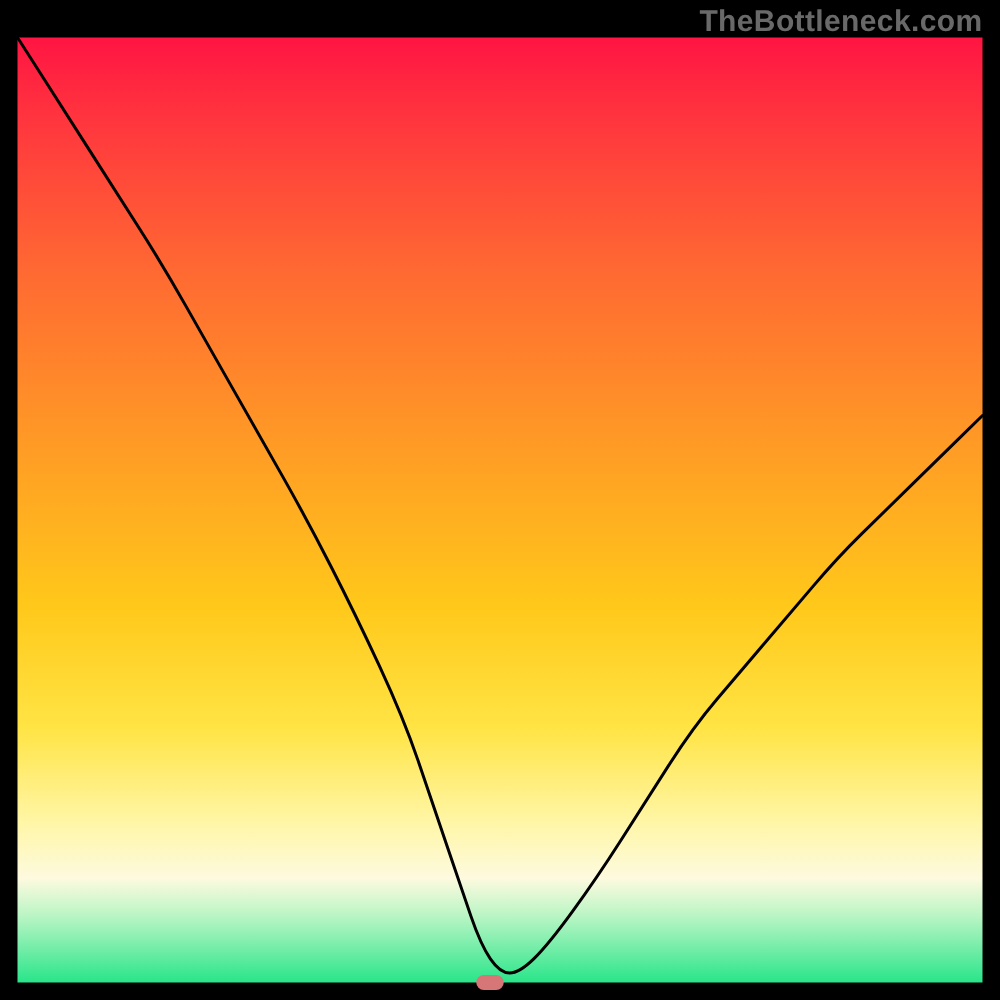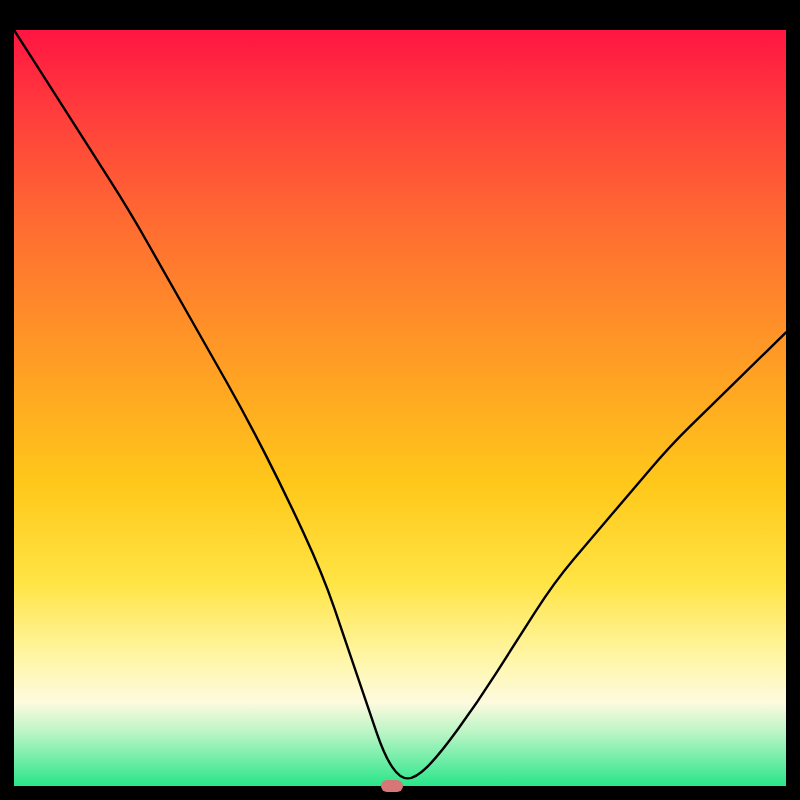--- a/index.html
+++ b/index.html
@@ -64,20 +64,21 @@
     background: #d77676;
     left: calc(49% - 11px);
     bottom: 2px;
   }
 </style>
 </head>
 <body>
 
 <div class="frame">
 
+  <div class="watermark">TheBottleneck.com</div>
 
   <div class="plot-area">
 
     <svg class="curve" viewBox="0 0 772 756" preserveAspectRatio="none">
       <path id="curve-path" fill="none" stroke="#000" stroke-width="2.4" stroke-linejoin="round" stroke-linecap="round" d="M 0.0 0.0 Q 0.0 0.0 19.3 30.2 Q 38.6 60.5 57.9 90.7 Q 77.2 121.0 96.5 151.2 Q 115.8 181.4 135.1 215.5 Q 154.4 249.5 173.7 283.5 Q 193.0 317.5 212.3 351.5 Q 231.6 385.6 250.9 423.4 Q 270.2 461.2 289.5 502.7 Q 308.8 544.3 320.4 578.3 Q 332.0 612.4 343.5 646.4 Q 355.1 680.4 362.8 703.1 Q 370.6 725.8 378.3 737.1 Q 386.0 748.4 393.7 748.4 Q 401.4 748.4 413.0 737.1 Q 424.6 725.8 443.9 699.3 Q 463.2 672.8 482.5 642.6 Q 501.8 612.4 521.1 582.1 Q 540.4 551.9 559.7 529.2 Q 579.0 506.5 598.3 483.8 Q 617.6 461.2 636.9 438.5 Q 656.2 415.8 675.5 396.9 Q 694.8 378.0 714.1 359.1 Q 733.4 340.2 752.7 321.3 T 772.0 302.4"></path>
     </svg>
 
     <div class="marker" id="min-marker" style="left: 367.28px; bottom: -6px;"></div>
   </div>
 

